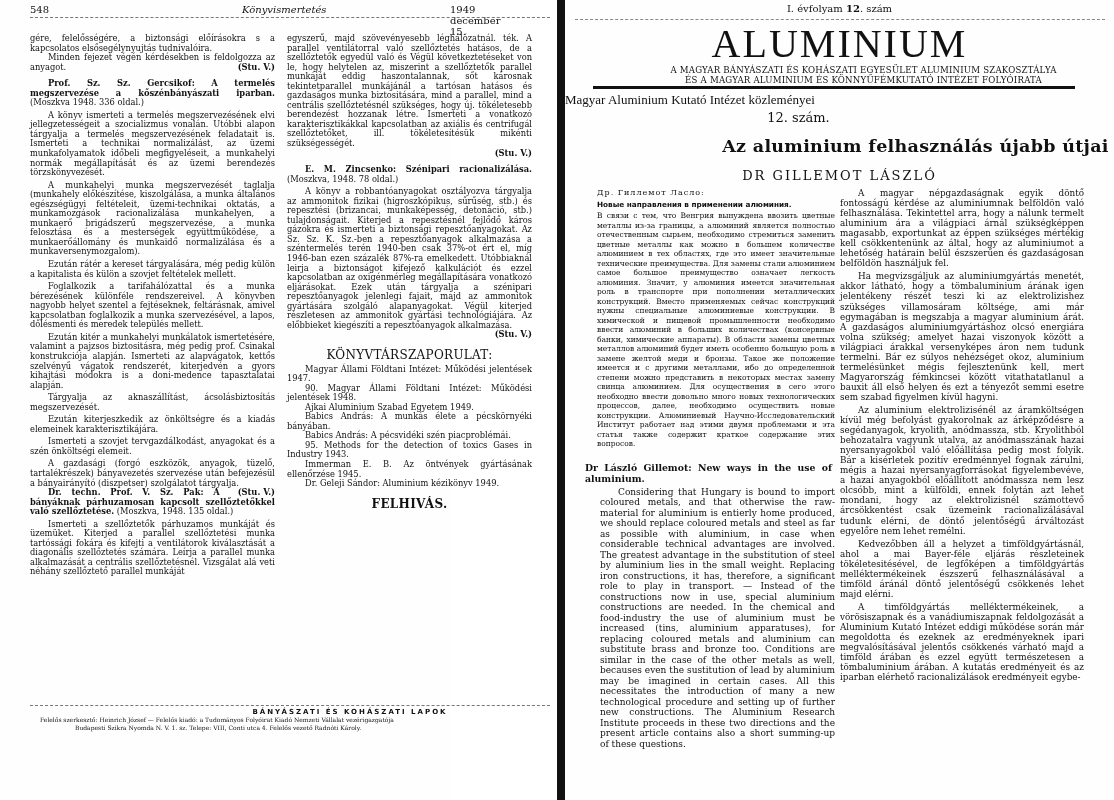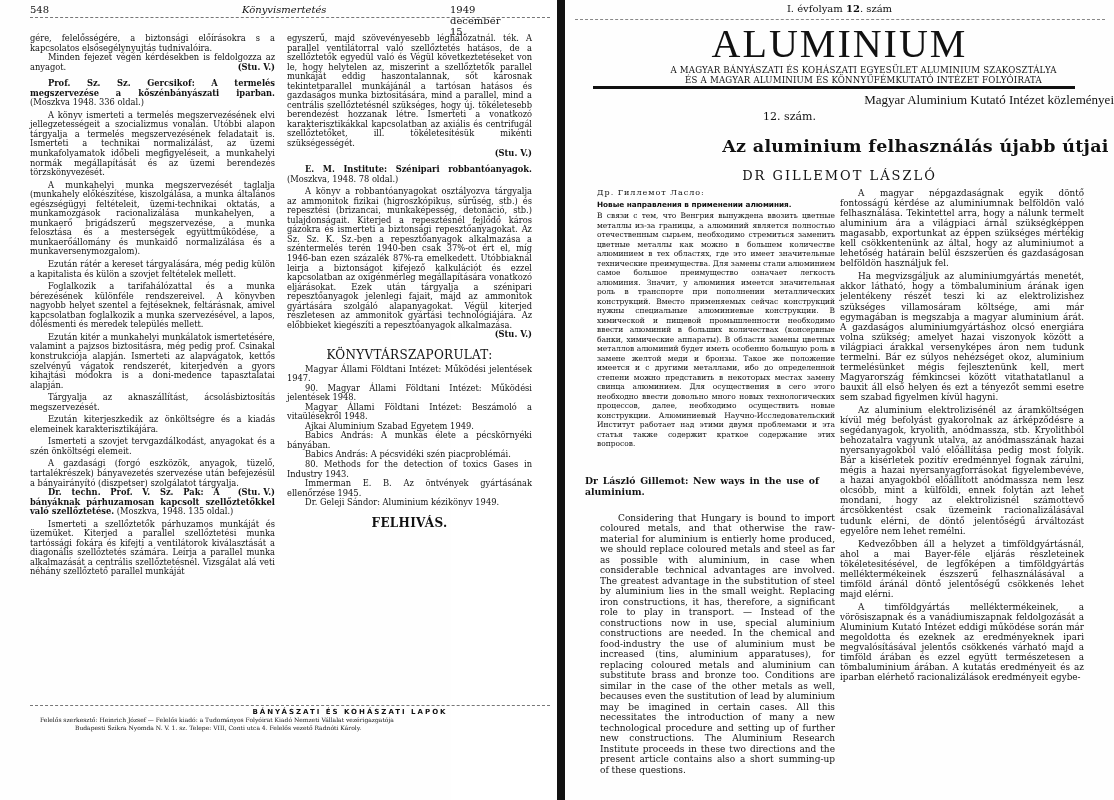--- a/index.html
+++ b/index.html
@@ -31,29 +31,29 @@
   #footer-line2 { margin-left:45px; }
 
   
   #issue-line { position:absolute; top:3px; left:0; width:549px; text-align:center; font-size:10px; }
   #issue-rule { position:absolute; top:19px; left:10px; width:530px; border-top:1px dashed #888; }
   #masthead { position:absolute; top:22px; left:0; width:549px; text-align:center; font-size:40px; letter-spacing:2px; line-height:44px; font-family:"Liberation Serif", serif; }
   #sub1, #sub2 { position:absolute; left:0; width:549px; text-align:center; font-size:8.6px; letter-spacing:0.2px;padding-left:24px; }
   #sub1 { top:65px; }
   #sub2 { top:75px; }
   #thick-rule { position:absolute; top:86px; left:28px; width:482px; height:3px; background:#111; }
-  #inst-title { position:absolute; top:92px; left:0; width:549px; text-align:right; font-size:13px; font-family:"Liberation Serif", serif; }
-  #inst-number { position:absolute; top:110px; left:0; width:449px; text-align:center; font-size:11px; }
+  #inst-title { position:absolute; top:92px; left:0; width:549px; text-align:left; font-size:13px; font-family:"Liberation Serif", serif; }
+  #inst-number { position:absolute; top:110px; left:9px; width:449px; text-align:center; font-size:13px; }
   #article-title { position:absolute; top:136px; left:0; width:651px; text-align:center; font-size:17.5px; font-weight:bold; font-family:"DejaVu Serif", serif; letter-spacing:0.3px;margin-left:25px; }
   #article-author { position:absolute; top:168px; left:0; width:549px; text-align:center; font-size:13px; letter-spacing:2px; }
 
   .ru-author { font-size:8px; letter-spacing:1px; }
   .ru-title { font-family:"DejaVu Sans", sans-serif; font-weight:bold; font-size:7.3px; margin:2px 0 2px; }
   .ru { font-size:7.5px; line-height:9.5px; }
-  .en-title { font-weight:bold; font-size:9.3px; line-height:11px; margin:16px; margin-left:-15px; }
+  .en-title { font-weight:bold; font-size:9.3px; line-height:11px; margin:3px; margin-left:-15px; }
   .en-body p { text-indent:18px; font-size:9px; line-height:10.5px; }
 </style>
 </head>
 <body>
 
 <div id="left-page" class="page">
   <span class="running-head" style="left:30px;">548</span>
   <span class="running-head" style="left:242px; font-style:italic;">Könyvismertetés</span>
   <span class="running-head" style="left:450px;">1949 december 15.</span>
   <div class="rh-rule" style="left:30px; width:520px;"></div>
@@ -83,34 +83,33 @@
     <p><span>A gazdasági (forgó eszközök, anyagok, tüzelő, tartalékrészek) bányavezetés szervezése után befejezésül a bányairányító (diszpetser) szolgálatot tárgyalja.</span> <span class="sign">(Stu. V.)</span></p>
     <p><span class="bold">Dr. techn. Prof. V. Sz. Pak: A bányáknak párhuzamosan kapcsolt szellőztetőkkel való szellőztetése.</span> <span>(Moszkva, 1948. 135 oldal.)</span></p>
     <div class="gap-sm"></div>
     <p>Ismerteti a szellőztetők párhuzamos munkáját és üzemüket. Kiterjed a parallel szellőztetési munka tartóssági fokára és kifejti a ventilátorok kiválasztását a diagonális szellőztetés számára. Leírja a parallel munka alkalmazását a centrális szellőztetésnél. Vizsgálat alá veti néhány szellőztető parallel munkáját</p>
   </div>
 
   <div class="col" style="left:287px; top:34px; width:245px;">
     <p class="noind">egyszerű, majd szövevényesebb léghálózatnál. ték. A parallel ventilátorral való szellőztetés hatásos, de a szellőztetők egyedül való és Végül következtetéseket von le, hogy helytelen az, miszerint a szellőztetők parallel munkáját eddig haszontalannak, sőt károsnak tekintetparallel munkájánál a tartósan hatásos és gazdaságos munka biztositására, mind a parallel, mind a centrális szellőztetésnél szükséges, hogy új. tökéletesebb berendezést hozzanak létre. Ismerteti a vonatkozó karakterisztikákkal kapcsolatban az axiális és centrifugál szellőztetőket, ill. tökéletesítésük mikénti szükségességét.</p>
     <div class="right bold">(Stu. V.)</div>
     <div class="gap"></div>
-    <p><span class="bold">E. M. Institute: Szénipari robbantóanyagok.</span> <span>(Moszkva, 1948. 78 oldal.)</span></p>
+    <p><span class="bold">E. M. Zincsenko: Szénipari racionalizálása.</span> <span>(Moszkva, 1948. 78 oldal.)</span></p>
     <div class="gap-sm"></div>
     <p>A könyv a robbantóanyagokat osztályozva tárgyalja az ammonitok fizikai (higroszkópikus, sűrűség, stb.) és repesztési (brizancai, munkaképesség, detonáció, stb.) tulajdonságait. Kiterjed a repesztésnél fejlődő káros gázokra és ismerteti a biztonsági repesztőanyagokat. Az Sz. Sz. K. Sz.-ben a repesztőanyagok alkalmazása a széntermelés terén 1940-ben csak 37%-ot ért el, míg 1946-ban ezen százalék 87%-ra emelkedett. Utóbbiaknál leirja a biztonságot kifejező kalkulációt és ezzel kapcsolatban az oxigénmérleg megállapítására vonatkozó eljárásokat. Ezek után tárgyalja a szénipari repesztőanyagok jelenlegi fajait, majd az ammonitok gyártására szolgáló alapanyagokat. Végül kiterjed részletesen az ammonitok gyártási technológiájára. Az előbbieket kiegészíti a repesztőanyagok alkalmazása.</p>
     <div class="right bold">(Stu. V.)</div>
     <div class="gap"></div>
     <div class="heading-caps">KÖNYVTÁRSZAPORULAT:</div>
     <div id="library-list">
         <p>Magyar Állami Földtani Intézet: Működési jelentések 1947.</p>
         <p>90. Magyar Állami Földtani Intézet: Működési jelentések 1948.</p>
-        <p>Magyar Állami Földtani Intézet: Beszámoló a vitaülésekről 1948.</p>
         <p>Ajkai Aluminium Szabad Egyetem 1949.</p>
         <p>Babics András: A munkás élete a pécskörnyéki bányában.</p>
         <p>Babics András: A pécsvidéki szén piacproblémái.</p>
-        <p>80. Methods for the detection of toxics Gases in Industry 1943.</p>
+        <p>95. Methods for the detection of toxics Gases in Industry 1943.</p>
         <p>Immerman E. B. Az öntvények gyártásának ellenőrzése 1945.</p>
         <p>Dr. Geleji Sándor: Aluminium kézikönyv 1949.</p>
       </div>
     <div class="gap"></div>
     <div class="heading-caps bold">FELHIVÁS.</div>
   </div>
 
   <div id="footer">
     <div id="footer-rule"></div>
     <div id="footer-title">BÁNYÁSZATI ÉS KOHÁSZATI LAPOK</div>

